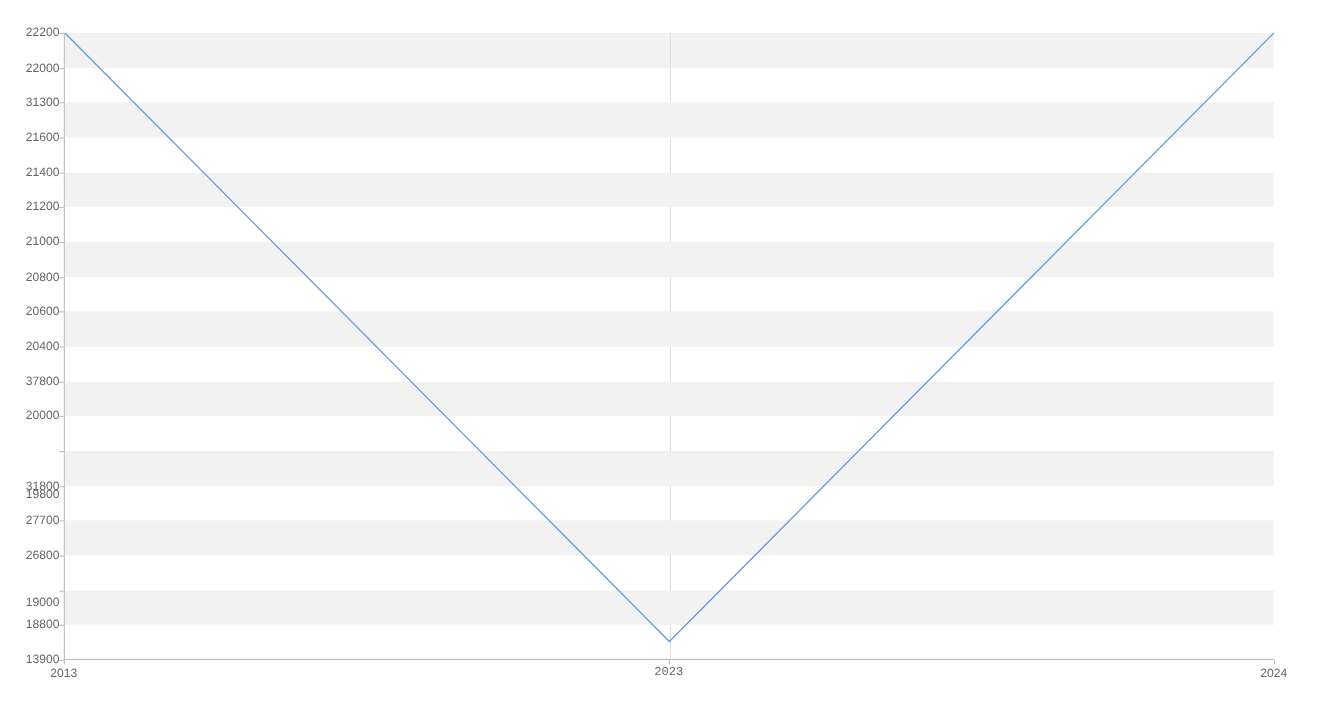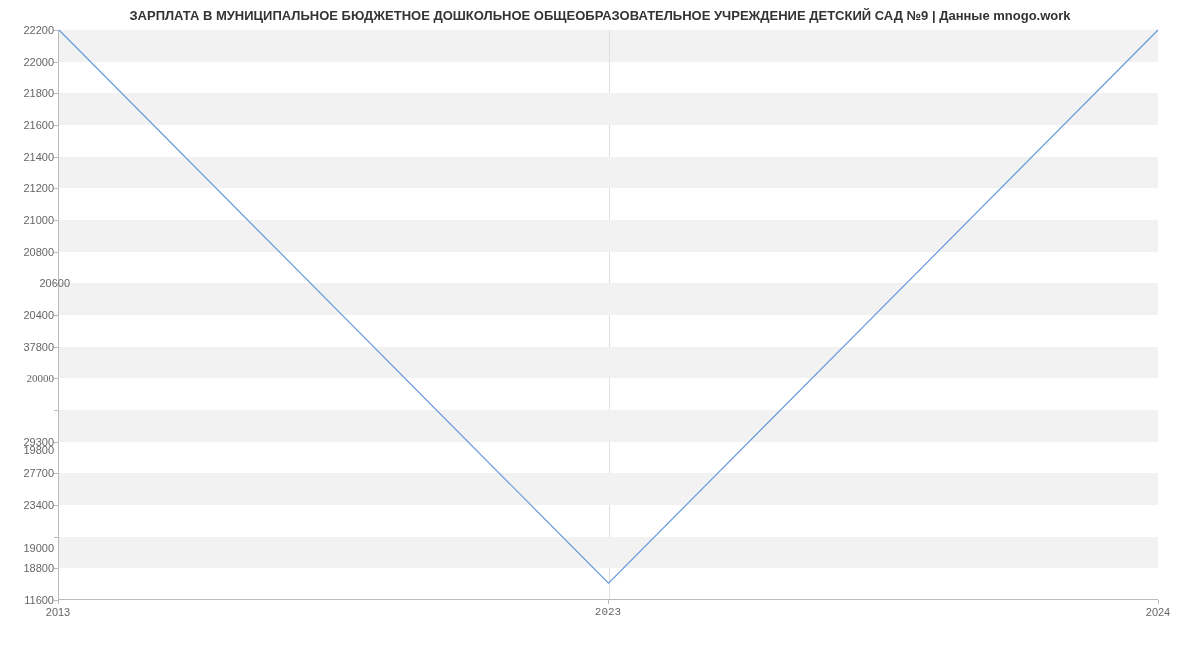--- a/index.html
+++ b/index.html
@@ -63,69 +63,68 @@
   .series-line {
     fill: none;
     stroke: #6699dd;
     stroke-width: 1.2;
   }
 </style>
 </head>
 <body>
 
 <div class="chart-wrap">
-  <div class="title">ЗАРПЛАТА В МУНИЦИПАЛЬНОЕ БЮДЖЕТНОЕ ДОШКОЛЬНОЕ  ОБЩЕОБРАЗОВАТЕЛЬНОЕ УЧРЕЖДЕНИЕ ДЕТСКИЙ САД №9 | Данные mnogo.work</div>
   <div class="plot" id="plot">
       <div class="band" style="top: 0px; height: 31.6667px;"></div>
       <div class="grid-v" style="left: 550px;"></div>
       <div class="band" style="top: 63.3333px; height: 31.6667px;"></div>
       <div class="band" style="top: 126.667px; height: 31.6667px;"></div>
       <div class="band" style="top: 190px; height: 31.6667px;"></div>
       <div class="band" style="top: 253.333px; height: 31.6667px;"></div>
       <div class="band" style="top: 316.667px; height: 31.6667px;"></div>
       <div class="band" style="top: 380px; height: 31.6667px;"></div>
       <div class="band" style="top: 443.333px; height: 31.6667px;"></div>
       <div class="band" style="top: 506.667px; height: 31.6667px;"></div>
     <svg class="line-svg" id="line-svg" preserveAspectRatio="none" viewBox="0 0 1100 570">
         <polyline points="0,0 550,554.1666666666666 1100,0" class="series-line" style="stroke: rgb(102, 153, 221);"></polyline>
       </svg>
   </div>
-<div class="ytick-label" style="left: 4px; top: 600px;">11600</div>
+<div class="ytick-label" style="left: 4px; top: 600px;">13900</div>
     <div style="position: absolute; left: 54px; top: 600px; width: 4px; height: 0px; border-top: 1px solid rgb(187, 187, 187);"></div>
     <div class="ytick-label" style="left: 4px; top: 568.333px;">18800</div>
     <div style="position: absolute; left: 54px; top: 568.333px; width: 4px; height: 0px; border-top: 1px solid rgb(187, 187, 187);"></div>
     <div class="ytick-label" style="left: 4px; top: 536.667px; margin-top: 11px;">19000</div>
     <div style="position: absolute; left: 54px; top: 536.667px; width: 4px; height: 0px; border-top: 1px solid rgb(187, 187, 187);"></div>
-    <div class="ytick-label" style="left: 4px; top: 505px;">23400</div>
+    <div class="ytick-label" style="left: 4px; top: 505px;">26800</div>
     <div style="position: absolute; left: 54px; top: 505px; width: 4px; height: 0px; border-top: 1px solid rgb(187, 187, 187);"></div>
     <div class="ytick-label" style="left: 4px; top: 473.333px;">27700</div>
     <div style="position: absolute; left: 54px; top: 473.333px; width: 4px; height: 0px; border-top: 1px solid rgb(187, 187, 187);"></div>
-    <div class="ytick-label" style="left: 4px; top: 441.667px;">29300</div>
+    <div class="ytick-label" style="left: 4px; top: 441.667px;">31800</div>
     <div style="position: absolute; left: 54px; top: 441.667px; width: 4px; height: 0px; border-top: 1px solid rgb(187, 187, 187);"></div>
     <div class="ytick-label" style="left: 4px; top: 410px; margin-top: 40px;">19800</div>
     <div style="position: absolute; left: 54px; top: 410px; width: 4px; height: 0px; border-top: 1px solid rgb(187, 187, 187);"></div>
-    <div class="ytick-label" style="left: 4px; top: 378.333px; font-family: Liberation Serif, serif;">20000</div>
+    <div class="ytick-label" style="left: 4px; top: 378.333px;">20000</div>
     <div style="position: absolute; left: 54px; top: 378.333px; width: 4px; height: 0px; border-top: 1px solid rgb(187, 187, 187);"></div>
     <div class="ytick-label" style="left: 4px; top: 346.667px;">37800</div>
     <div style="position: absolute; left: 54px; top: 346.667px; width: 4px; height: 0px; border-top: 1px solid rgb(187, 187, 187);"></div>
     <div class="ytick-label" style="left: 4px; top: 315px;">20400</div>
     <div style="position: absolute; left: 54px; top: 315px; width: 4px; height: 0px; border-top: 1px solid rgb(187, 187, 187);"></div>
-    <div class="ytick-label" style="left: 20px; top: 283.333px;">20600</div>
+    <div class="ytick-label" style="left: 4px; top: 283.333px;">20600</div>
     <div style="position: absolute; left: 54px; top: 283.333px; width: 4px; height: 0px; border-top: 1px solid rgb(187, 187, 187);"></div>
     <div class="ytick-label" style="left: 4px; top: 251.667px;">20800</div>
     <div style="position: absolute; left: 54px; top: 251.667px; width: 4px; height: 0px; border-top: 1px solid rgb(187, 187, 187);"></div>
     <div class="ytick-label" style="left: 4px; top: 220px;">21000</div>
     <div style="position: absolute; left: 54px; top: 220px; width: 4px; height: 0px; border-top: 1px solid rgb(187, 187, 187);"></div>
     <div class="ytick-label" style="left: 4px; top: 188.333px;">21200</div>
     <div style="position: absolute; left: 54px; top: 188.333px; width: 4px; height: 0px; border-top: 1px solid rgb(187, 187, 187);"></div>
     <div class="ytick-label" style="left: 4px; top: 156.667px;">21400</div>
     <div style="position: absolute; left: 54px; top: 156.667px; width: 4px; height: 0px; border-top: 1px solid rgb(187, 187, 187);"></div>
     <div class="ytick-label" style="left: 4px; top: 125px;">21600</div>
     <div style="position: absolute; left: 54px; top: 125px; width: 4px; height: 0px; border-top: 1px solid rgb(187, 187, 187);"></div>
-    <div class="ytick-label" style="left: 4px; top: 93.3333px;">21800</div>
+    <div class="ytick-label" style="left: 4px; top: 93.3333px;">31300</div>
     <div style="position: absolute; left: 54px; top: 93.3333px; width: 4px; height: 0px; border-top: 1px solid rgb(187, 187, 187);"></div>
     <div class="ytick-label" style="left: 4px; top: 61.6667px;">22000</div>
     <div style="position: absolute; left: 54px; top: 61.6667px; width: 4px; height: 0px; border-top: 1px solid rgb(187, 187, 187);"></div>
     <div class="ytick-label" style="left: 4px; top: 30px;">22200</div>
     <div style="position: absolute; left: 54px; top: 30px; width: 4px; height: 0px; border-top: 1px solid rgb(187, 187, 187);"></div>
     <div class="xtick-label" style="left: 58px; top: 606px;">2013</div>
     <div style="position: absolute; left: 58px; top: 600px; height: 4px; width: 0px; border-left: 1px solid rgb(187, 187, 187);"></div>
     <div class="xtick-label" style="left: 608px; top: 606px; font-family: Liberation Mono, monospace;">2023</div>
     <div style="position: absolute; left: 608px; top: 600px; height: 4px; width: 0px; border-left: 1px solid rgb(187, 187, 187);"></div>
     <div class="xtick-label" style="left: 1158px; top: 606px;">2024</div>

